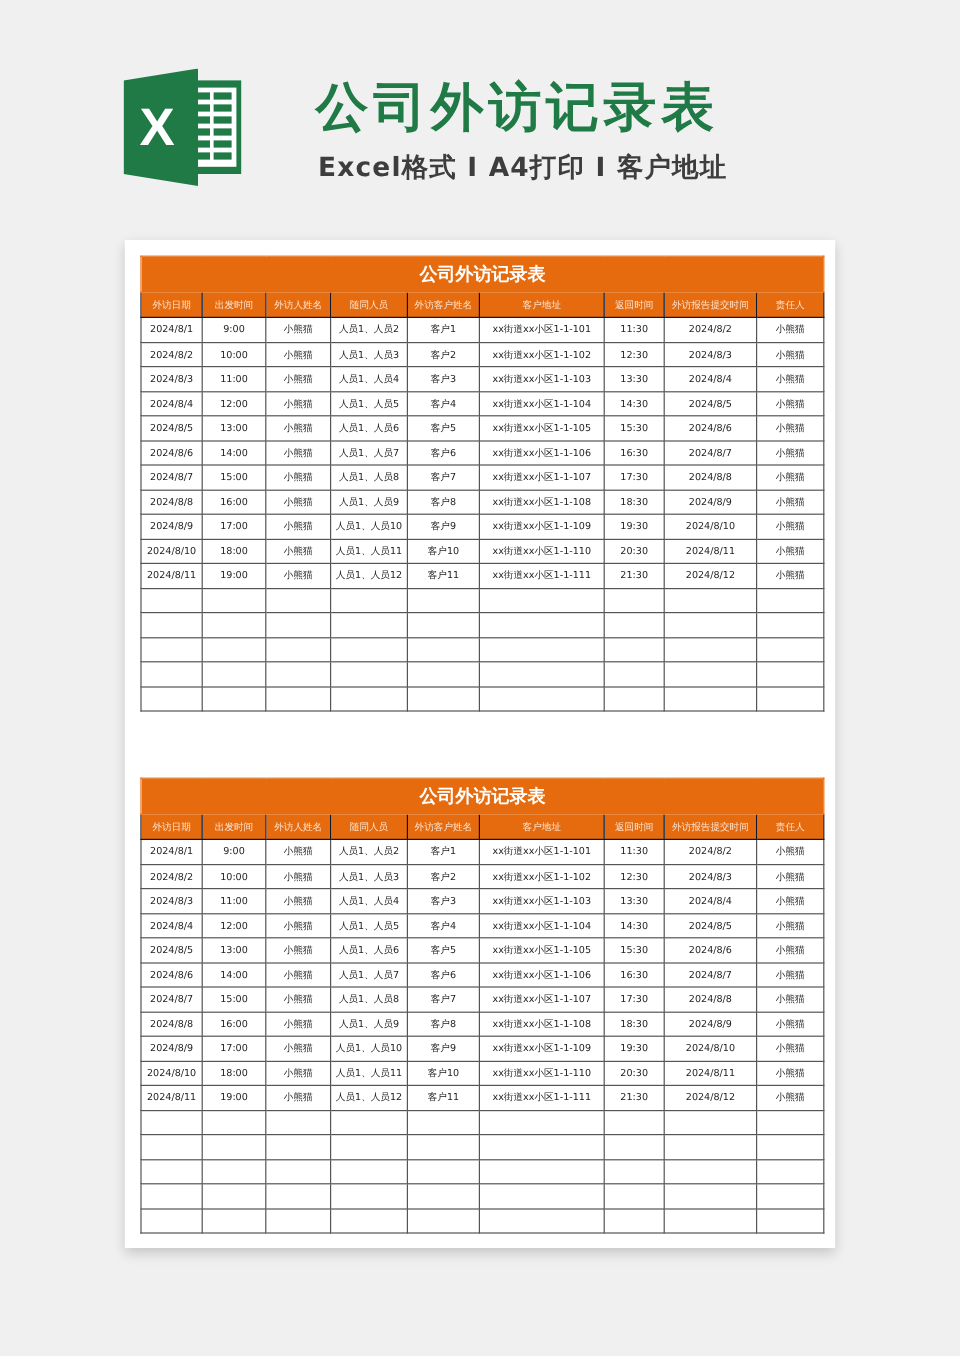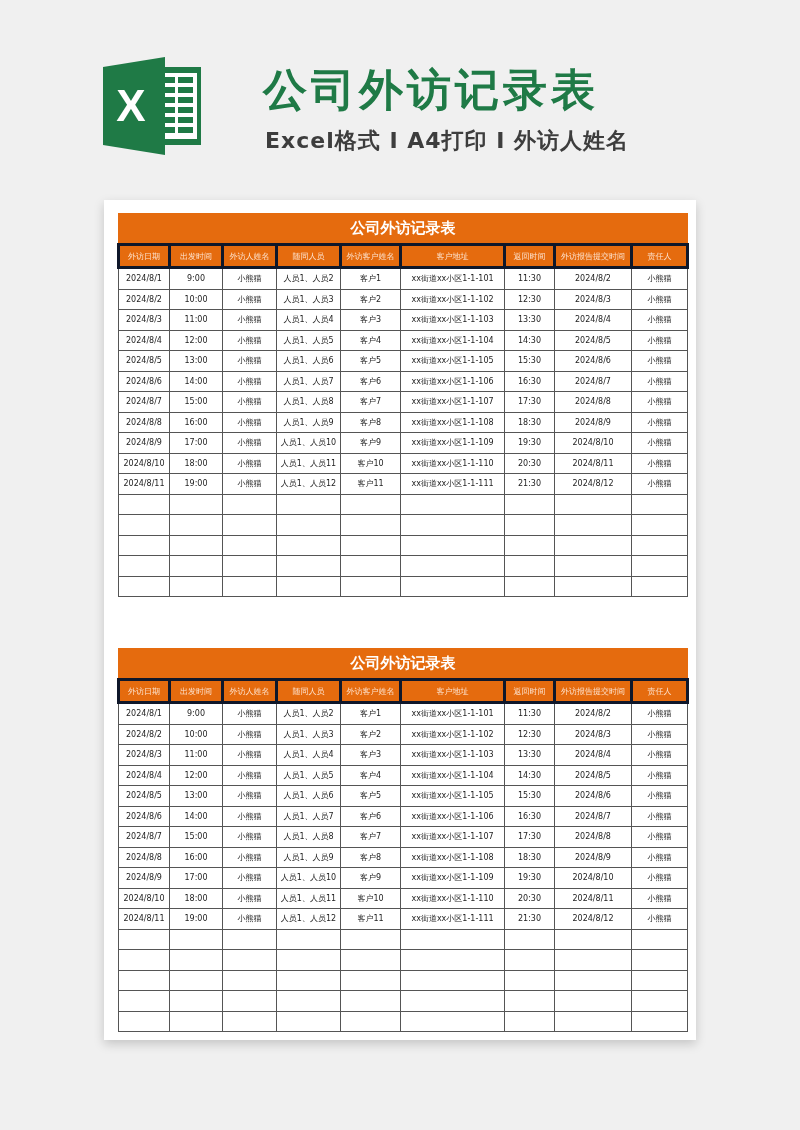--- a/index.html
+++ b/index.html
@@ -4,21 +4,21 @@
 <style>
   html,body{margin:0;padding:0;}
   body{width:800px;height:1130px;background:#f0f0f0;position:relative;overflow:hidden;font-family:"DejaVu Sans",sans-serif;}
   .logo{position:absolute;left:103px;top:57px;width:100px;height:98px;}
   .title{position:absolute;left:263px;top:62px;font-size:44px;font-weight:bold;color:#1f7a46;letter-spacing:4px;line-height:56px;white-space:nowrap;}
   .subtitle{position:absolute;left:265px;top:126px;font-size:22px;font-weight:bold;color:#3d3d3d;letter-spacing:1px;line-height:30px;white-space:nowrap;}
   .card{position:absolute;left:104px;top:200px;width:592px;height:840px;background:#fff;box-shadow:0 4px 10px rgba(0,0,0,0.18);}
   table.sheet{position:absolute;left:13px;width:569px;border-collapse:collapse;table-layout:fixed;}
   table.sheet td, table.sheet th{padding:0;text-align:center;overflow:hidden;white-space:nowrap;}
   .t-title td{background:#e56b0e;color:#fff;font-size:15px;font-weight:bold;height:29px;border:1px solid #e56b0e;}
-  .t-head th{background:#e56b0e;color:#fde3cf;font-size:8px;font-weight:normal;height:20px;border:3px solid #0f172a;}
+  .t-head th{background:#e56b0e;color:#fde3cf;font-size:8px;font-weight:normal;height:20px;border:1px solid #0f172a;}
   .t-row td{height:19.5px;border:1px solid #555;font-size:8px;color:#222;}
 </style>
 </head>
 <body>
 
 <div class="logo">
   <svg width="100" height="98" viewBox="0 0 100 98">
     <rect x="50" y="10" width="48" height="78" fill="#1f7a46"></rect>
     <rect x="56" y="16" width="38" height="66" fill="#fff"></rect>
     <g fill="#1f7a46">
@@ -34,21 +34,21 @@
         <rect x="75" y="60" width="15" height="6"></rect>
       <rect x="60" y="70" width="12" height="6"></rect>
         <rect x="75" y="70" width="15" height="6"></rect>
     </g>
     <polygon points="0,10 62,0 62,98 0,88" fill="#1f7a46"></polygon>
     <text x="28" y="64" text-anchor="middle" font-family="Liberation Sans, sans-serif" font-size="44" font-weight="bold" fill="#fff">X</text>
   </svg>
 </div>
 
 <div class="title">公司外访记录表</div>
-<div class="subtitle">Excel格式 I A4打印 I 外访人姓名</div>
+<div class="subtitle">Excel格式 I A4打印 I 客户地址</div>
 
 <div class="card">
   <table class="sheet" style="top:13px">
     <colgroup>
       <col style="width:51px">
         <col style="width:53px">
         <col style="width:54px">
         <col style="width:64px">
         <col style="width:60px">
         <col style="width:104px">

